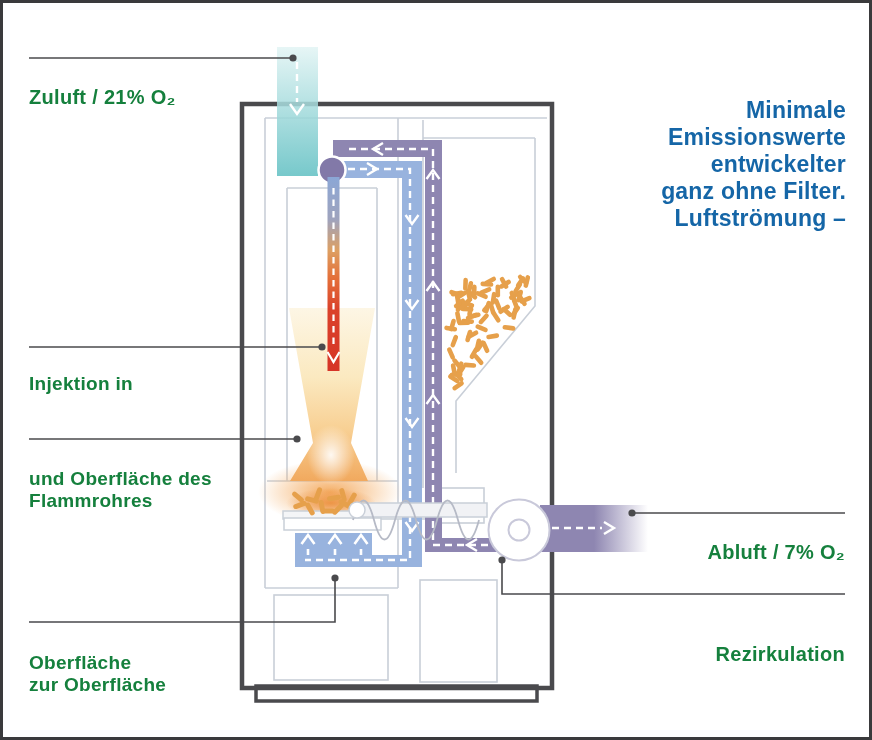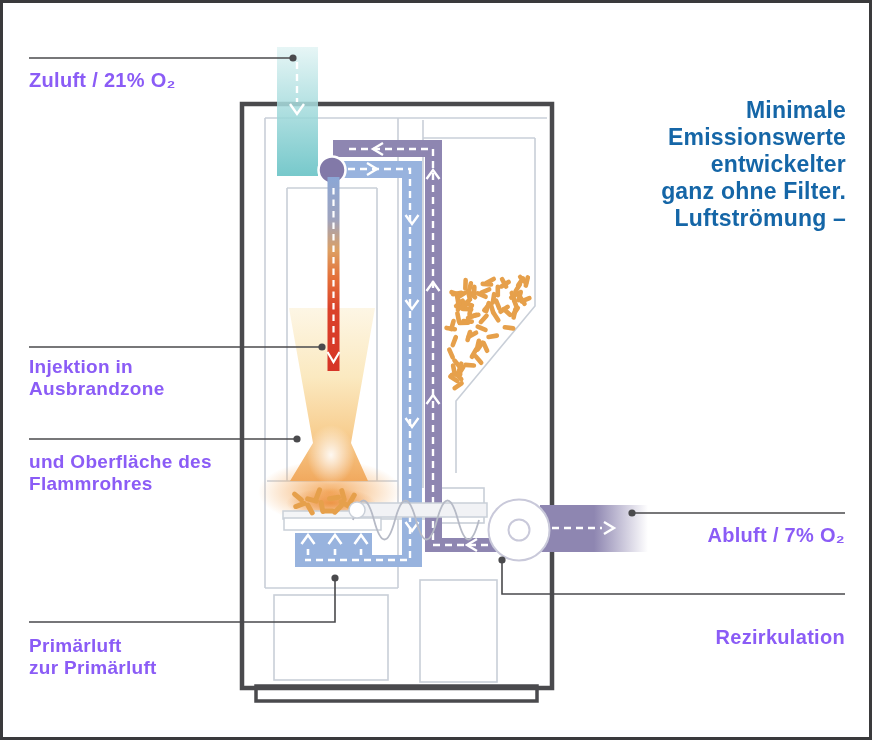--- a/index.html
+++ b/index.html
@@ -1,21 +1,21 @@
 <!DOCTYPE html>
 <html><head>
 <meta charset="utf-8">
 <style>
   html,body{margin:0;padding:0;background:#ffffff;}
   #stage{
     position:relative;width:872px;height:740px;background:#ffffff;overflow:hidden;
     font-family:"Liberation Sans","DejaVu Sans",sans-serif;
   }
   #diagram-svg{position:absolute;left:0;top:0;}
-  .label{position:absolute;font-weight:bold;color:#8b5cf6;font-size:19px;line-height:22px;letter-spacing:.3px;white-space:nowrap;}
+  .label{position:absolute;font-weight:bold;color:#15803d;font-size:19px;line-height:22px;letter-spacing:.3px;white-space:nowrap;margin-top:17px;}
   .label.right{text-align:left;}
   .label.big{font-size:20px;}
   #headline{position:absolute;right:26px;top:56px;text-align:right;font-weight:bold;
     font-size:23px;line-height:27px;letter-spacing:.2px;color:#1566a7;white-space:nowrap;margin-top:41px;}
 </style>
 </head>
 <body>
 
 <div id="stage">
 
@@ -277,31 +277,30 @@
   <div>ganz ohne Filter.</div>
   <div>Luftströmung –</div>
 </div>
 
 <div class="label big" style="left:29px;top:69px">
   <div>Zuluft / 21% O₂</div>
 </div>
 
 <div class="label" style="left:29px;top:356px">
   <div>Injektion in</div>
-  <div>Ausbrandzone</div>
 </div>
 
 <div class="label" style="left:29px;top:451px">
   <div>und Oberfläche des</div>
   <div>Flammrohres</div>
 </div>
 
 <div class="label" style="left:29px;top:635px">
-  <div>Primärluft</div>
-  <div>zur Primärluft</div>
+  <div>Oberfläche</div>
+  <div>zur Oberfläche</div>
 </div>
 
 <div class="label big right" style="right:27px;top:524px">
   <div>Abluft / 7% O₂</div>
 </div>
 
 <div class="label big right" style="right:27px;top:626px">
   <div>Rezirkulation</div>
 </div>
 

